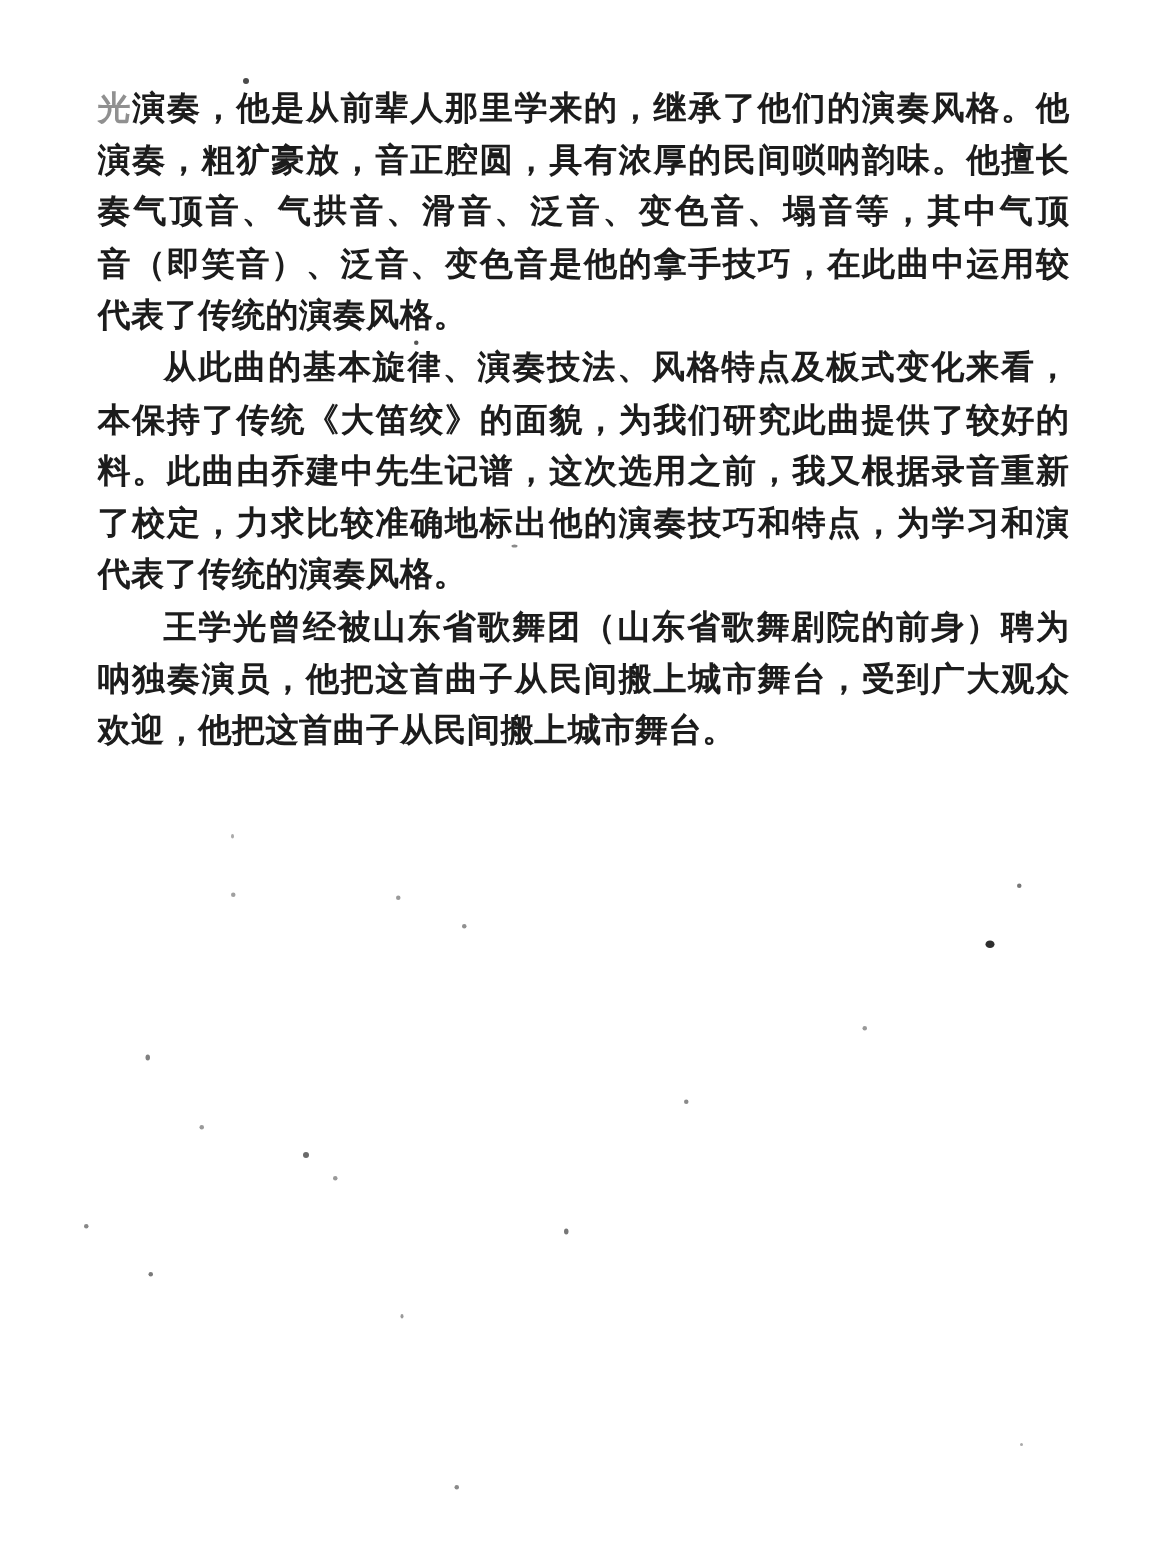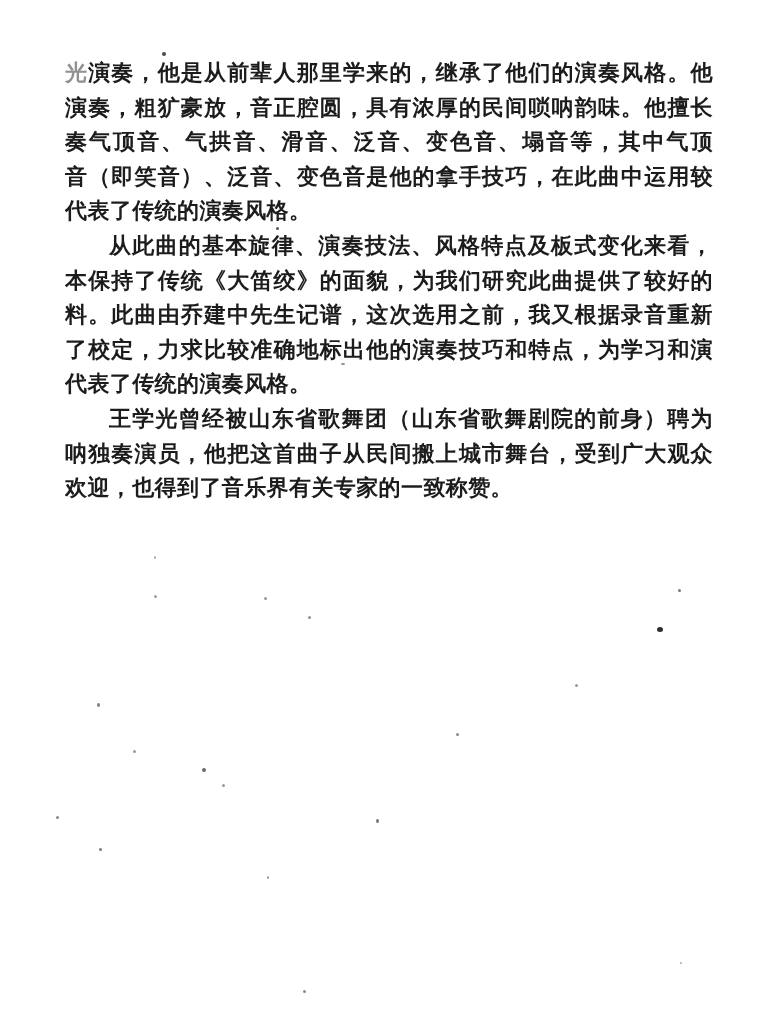--- a/index.html
+++ b/index.html
@@ -55,21 +55,21 @@
     <div class="line">奏气顶音、气拱音、滑音、泛音、变色音、塌音等，其中气顶音、气拱</div>
     <div class="line">音（即笑音）、泛音、变色音是他的拿手技巧，在此曲中运用较多，也</div>
     <div class="line last">代表了传统的演奏风格。</div>
     <div class="line indent">从此曲的基本旋律、演奏技法、风格特点及板式变化来看，基</div>
     <div class="line">本保持了传统《大笛绞》的面貌，为我们研究此曲提供了较好的资</div>
     <div class="line">料。此曲由乔建中先生记谱，这次选用之前，我又根据录音重新作</div>
     <div class="line">了校定，力求比较准确地标出他的演奏技巧和特点，为学习和演奏</div>
     <div class="line last">代表了传统的演奏风格。</div>
     <div class="line indent">王学光曾经被山东省歌舞团（山东省歌舞剧院的前身）聘为唢</div>
     <div class="line">呐独奏演员，他把这首曲子从民间搬上城市舞台，受到广大观众的</div>
-    <div class="line last">欢迎，也得到了音乐界有关专家的一致称赞。</div>
+    <div class="line last">欢迎，他把这首曲子从民间搬上城市舞台。</div>
   </div>
 
   <div id="specks">
       <div class="speck" style="left: 162px; top: 52px; width: 4px; height: 4px; background: rgb(74, 74, 74);"></div>
       <div class="speck" style="left: 276px; top: 227px; width: 3px; height: 3px; background: rgb(85, 85, 85);"></div>
       <div class="speck" style="left: 341px; top: 363px; width: 4px; height: 2px; background: rgb(138, 138, 138);"></div>
       <div class="speck" style="left: 678px; top: 589px; width: 3px; height: 3px; background: rgb(119, 119, 119);"></div>
       <div class="speck" style="left: 657px; top: 627px; width: 6px; height: 5px; background: rgb(46, 46, 46);"></div>
       <div class="speck" style="left: 575px; top: 684px; width: 3px; height: 3px; background: rgb(153, 153, 153);"></div>
       <div class="speck" style="left: 154px; top: 556px; width: 2px; height: 3px; background: rgb(170, 170, 170);"></div>

